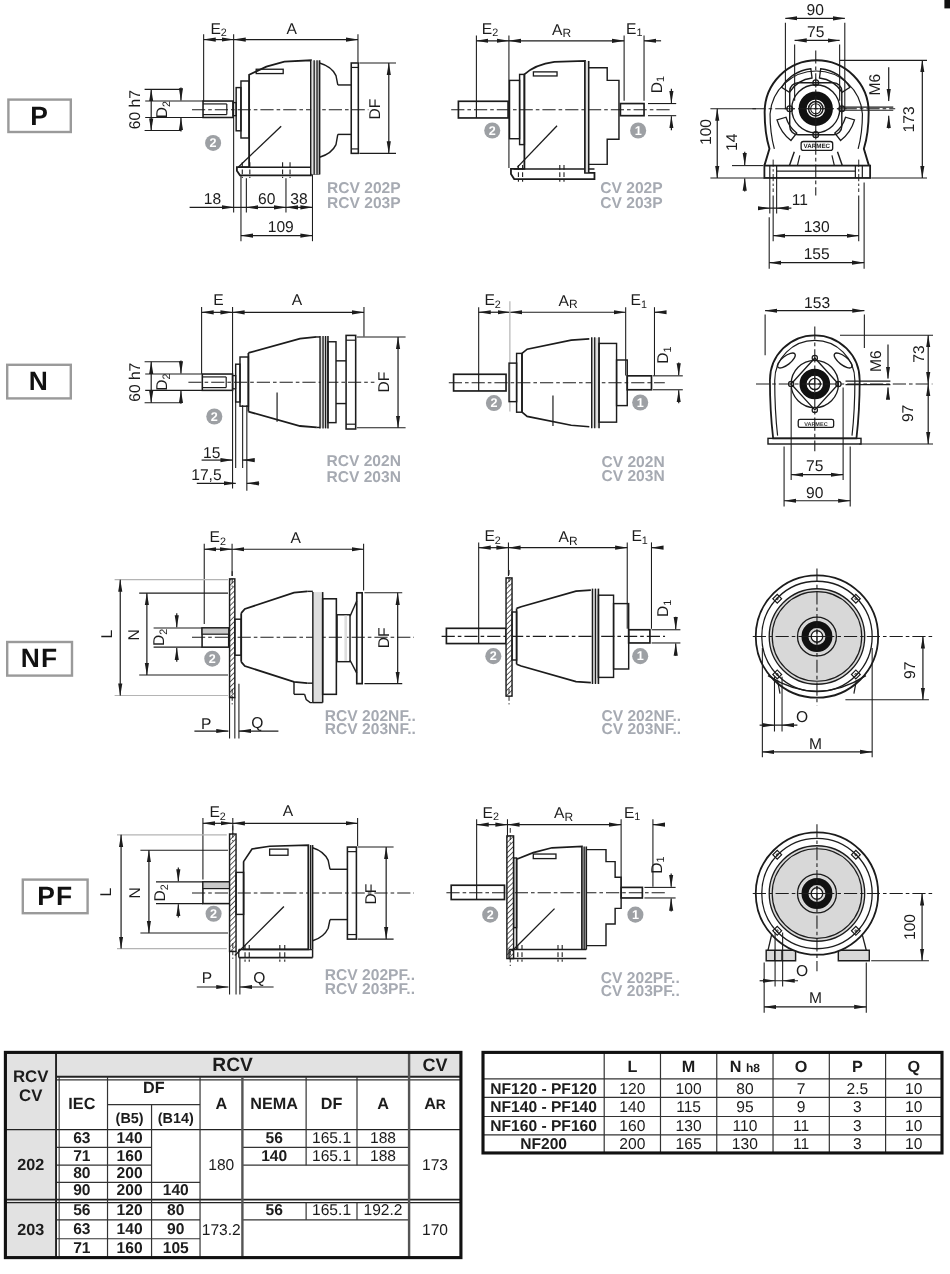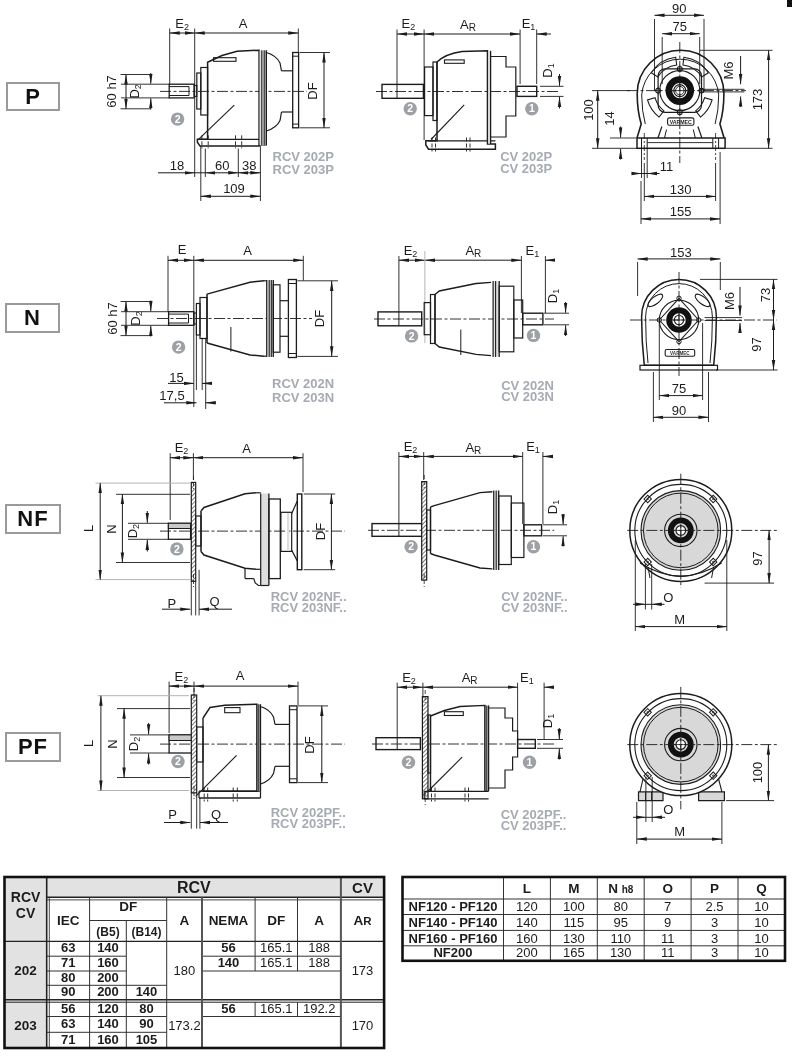--- a/index.html
+++ b/index.html
@@ -1,22 +1,22 @@
 <!DOCTYPE html>
 <html><head><meta charset="utf-8"><style>
 html,body{margin:0;padding:0;background:#fff}
 .page{position:relative;width:792px;height:1062px;background:#fff;overflow:hidden;font-family:"Liberation Sans",sans-serif}
 .lbl{position:absolute;border:2px solid #9a9a9a;background:#fff;display:flex;align-items:center;justify-content:center;font-weight:bold;font-size:22px;color:#111;letter-spacing:1px}
 </style></head><body>
 <div class="page">
 <div style="position:absolute;left:787px;top:0;width:5px;height:6.5px;background:#111"></div>
 <div class="lbl" style="left:6px;top:82px;width:50px;height:25px">P</div>
 <div class="lbl" style="left:5px;top:303px;width:51px;height:26px">N</div>
-<div class="lbl" style="left:5px;top:504px;width:52px;height:26px">NF</div>
-<div class="lbl" style="left:5px;top:732px;width:52px;height:26px">PF</div>
+<div class="lbl" style="left:5px;top:534px;width:52px;height:26px">NF</div>
+<div class="lbl" style="left:18px;top:732px;width:52px;height:26px">PF</div>
 <svg width="792" height="1062" viewBox="0 0 792 1062" style="position:absolute;left:0;top:0">
 <defs>
 <marker id="ar" viewBox="0 0 10 4" refX="9.6" refY="2" markerWidth="10.5" markerHeight="4.2" orient="auto-start-reverse">
           <path d="M0 0.35 L10 2 L0 3.65 Z" fill="#1c1c1c"></path>
         </marker>
 <pattern id="hp" width="3" height="3" patternUnits="userSpaceOnUse" patternTransform="rotate(45)">
           <rect width="3" height="3" fill="#fff"></rect>
           <line x1="0" y1="0" x2="0" y2="3" stroke="#1c1c1c" stroke-width="1.15"></line>
         </pattern>
 </defs>

